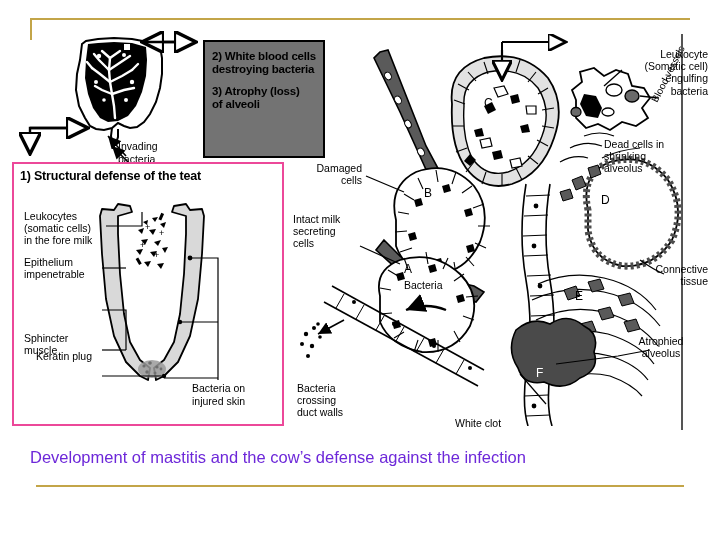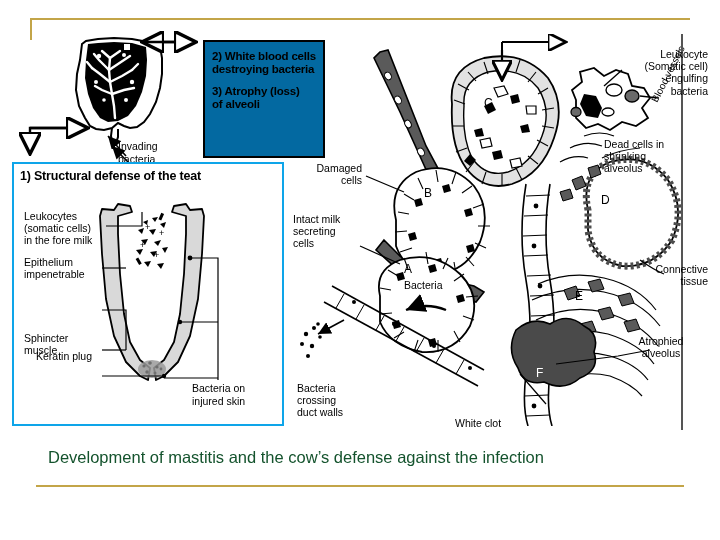--- a/index.html
+++ b/index.html
@@ -72,41 +72,41 @@
   }
 
   
   .headline-box {
     position: absolute;
     left: 203px;
     top: 26px;
     width: 122px;
     height: 118px;
     border: 2px solid #000;
-    background: #0369a1;
+    background: #737373;
     box-sizing: border-box;
     padding: 8px 6px 0 7px;
   }
   .headline-item {
     font-size: 11.5px;
     font-weight: bold;
     line-height: 13px;
     margin-bottom: 9px;
     white-space: pre-line;
     letter-spacing: -0.2px;
   }
 
   
   .teat-panel {
     position: absolute;
     left: 12px;
     top: 148px;
     width: 272px;
     height: 264px;
-    border: 2px solid #0ea5e9;
+    border: 2px solid #ec4899;
     background: #fff;
     box-sizing: border-box;
   }
   .teat-panel-title {
     position: absolute;
     left: 6px;
     top: 5px;
     font-size: 12.5px;
     font-weight: bold;
     letter-spacing: -0.2px;
@@ -186,26 +186,26 @@
     top: 62px;
     font-size: 10px;
     transform: rotate(-63deg);
     transform-origin: left center;
     white-space: nowrap;
   }
 
   
   .caption {
     position: absolute;
-    left: 48px;
+    left: 30px;
     top: 446px;
     width: 660px;
     font-size: 16.5px;
     line-height: 22px;
-    color: #14532d;
+    color: #6d28d9;
   }
   .caption-rule {
     position: absolute;
     left: 36px;
     top: 485px;
     width: 648px;
     height: 2px;
     background: #c3a548;
   }
 </style>

